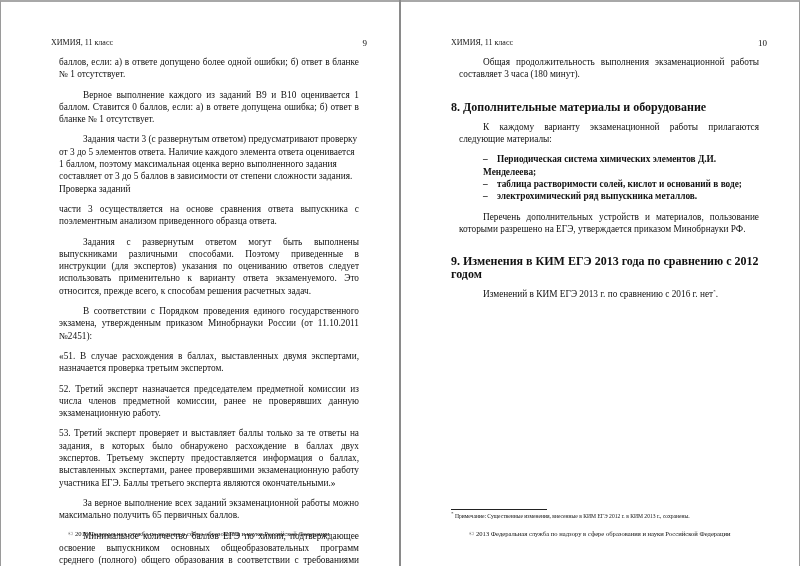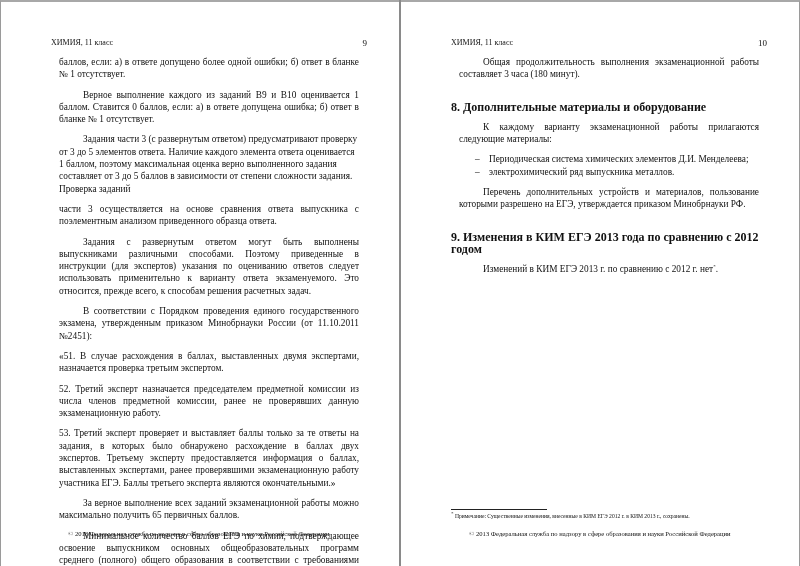--- a/index.html
+++ b/index.html
@@ -11,21 +11,21 @@
   .page.left { left:0; }
   .page.right { left:401px; }
   .content { position:absolute; left:51px; top:38px; width:316px; font-size:9.3px; line-height:12.3px; }
   .page.right .content { left:50px; width:316px; }
   .hdr { display:flex; justify-content:space-between; font-size:8px; line-height:10px; height:10px; margin-bottom:0; }
   .hdr .pg { font-size:9px; }
   p { margin:8px; text-align:justify; }
   p.ind { text-indent:24px; }
   h3 { margin:0; font-size:12px; font-weight:bold; line-height:12.3px; }
   .gap { height:12px; }
-  .list { margin:0; padding:0; list-style:none; }
+  .list { margin:8px; padding:0; list-style:none;font-weight:bold; }
   .list.num li { padding-left:48px; }
   .list.dash li { padding-left:24px; }
   .list.dash li .mk { display:inline-block; width:14px; }
   .list.num li .mk { display:inline-block; width:14px; }
   .footer { position:absolute; left:0; width:398px; top:530px; text-align:center; font-size:6.6px; line-height:8px; }
   .fn-rule { position:absolute; left:50px; top:509px; width:96px; height:1px; background:#222; }
   .footnote { position:absolute; left:50px; top:513px; width:320px; font-size:5.6px; line-height:7px; white-space:nowrap; }
   sup { font-size:5px; vertical-align:super; line-height:0; }
 </style>
 </head>
@@ -67,23 +67,24 @@
     <div class="hdr">
       <span>ХИМИЯ, 11 класс</span>
       <span class="pg">10</span>
     </div>
     <p class="ind">Общая продолжительность выполнения экзаменационной работы составляет 3 часа (180 минут).</p>
     <div class="gap"></div>
     <h3>8. Дополнительные материалы и оборудование</h3>
     <p class="ind">К каждому варианту экзаменационной работы прилагаются следующие материалы:</p>
     <ul class="list dash">
       <li><span class="mk">–</span><span>Периодическая система химических элементов Д.И. Менделеева;</span></li>
+      <li><span class="mk">–</span><span>таблица растворимости солей, кислот и оснований в воде;</span></li>
       <li><span class="mk">–</span><span>электрохимический ряд выпускника металлов.</span></li>
     </ul>
     <p class="ind">Перечень дополнительных устройств и материалов, пользование которыми разрешено на ЕГЭ, утверждается приказом Минобрнауки РФ.</p>
     <div class="gap"></div>
     <h3>9. Изменения в КИМ ЕГЭ 2013 года по сравнению с 2012 годом</h3>
-    <p class="ind"><span>Изменений в КИМ ЕГЭ 2013 г. по сравнению с 2012 г. нет</span><sup>*</sup><span>.</span></p>
+    <p class="ind"><span>Изменений в КИМ ЕГЭ 2013 г. по сравнению с 2016 г. нет</span><sup>*</sup><span>.</span></p>
   </div>
   <div class="fn-rule"></div>
   <div class="footnote"><sup>*</sup> <span>Примечание: Существенные изменения, внесенные в КИМ ЕГЭ 2012 г. в КИМ 2013 г., сохранены.</span></div>
   <div class="footer">© 2013  Федеральная служба по надзору в сфере образования и науки Российской Федерации</div>
 </div>
 
 </body></html>

